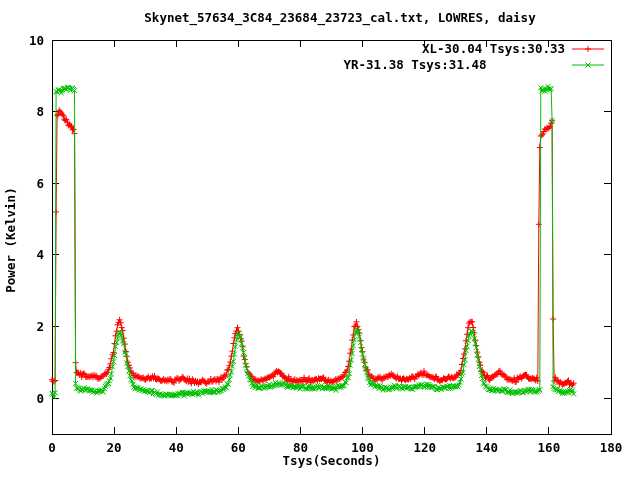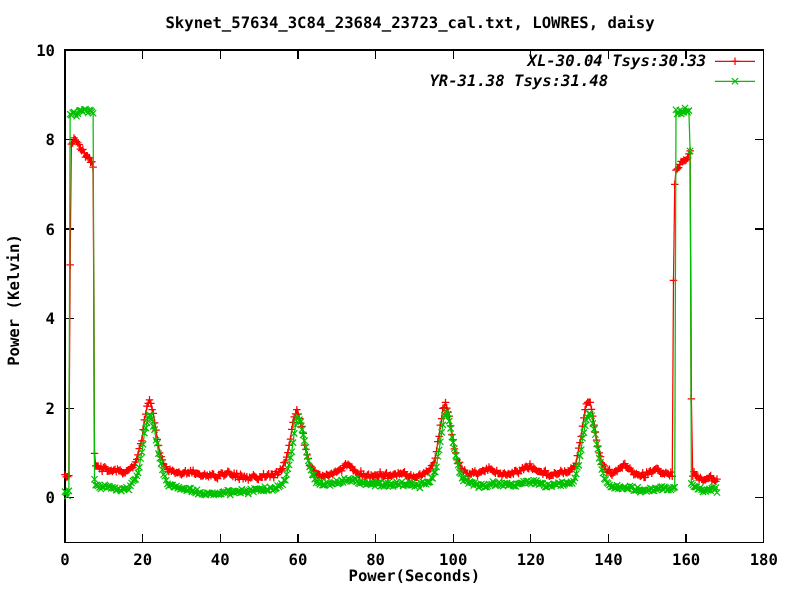--- a/index.html
+++ b/index.html
@@ -1,33 +1,33 @@
 <!DOCTYPE html>
 <html><head>
 <meta charset="utf-8">
 <style>
   html,body{margin:0;padding:0;background:#ffffff;}
   #canvas{position:relative;width:640px;height:480px;background:#ffffff;overflow:hidden;
           font-family:"DejaVu Sans Mono","Liberation Mono",monospace;}
   .t{position:absolute;color:#000;font-weight:bold;font-size:12.5px;line-height:16px;white-space:pre;}
-  #chart-title{left:28px;top:10px;width:600px;text-align:center;}
+  #chart-title{left:40px;top:10px;width:600px;text-align:center;}
   #x-axis-label{left:52px;top:453px;width:559px;text-align:center;}
   #y-axis-label{left:-69px;top:232px;width:160px;text-align:center;transform:rotate(-90deg);}
-  .legend-label{text-align:right;right:75px;width:300px;font-style:italic;}
+  .legend-label{text-align:right;right:75px;width:300px;}
   #legend-label-0{top:41px;}
   #legend-label-1{top:57px;text-align:center;}
   svg{position:absolute;left:0;top:0;}
 </style>
 </head>
 <body>
 
 <div id="canvas">
   <div class="t" id="chart-title">Skynet_57634_3C84_23684_23723_cal.txt, LOWRES, daisy</div>
   <div class="t" id="y-axis-label">Power (Kelvin)</div>
-  <div class="t" id="x-axis-label">Power(Seconds)</div>
+  <div class="t" id="x-axis-label">Tsys(Seconds)</div>
   <div class="t legend-label" id="legend-label-0">XL-30.04 Tsys:30.33</div>
   <div class="t legend-label" id="legend-label-1">YR-31.38 Tsys:31.48</div>
   <svg id="plot" width="640" height="480">
       <rect x="52" y="40" width="559" height="394" fill="none" stroke="#000000" stroke-width="1" shape-rendering="crispEdges"></rect>
       <g stroke="#000000" stroke-width="1" shape-rendering="crispEdges">
         <line x1="52" y1="434" x2="52" y2="427"></line>
         <line x1="52" y1="40" x2="52" y2="47"></line>
         <line x1="114.11111111111111" y1="434" x2="114.11111111111111" y2="427"></line>
         <line x1="114.11111111111111" y1="40" x2="114.11111111111111" y2="47"></line>
         <line x1="176.22222222222223" y1="434" x2="176.22222222222223" y2="427"></line>

